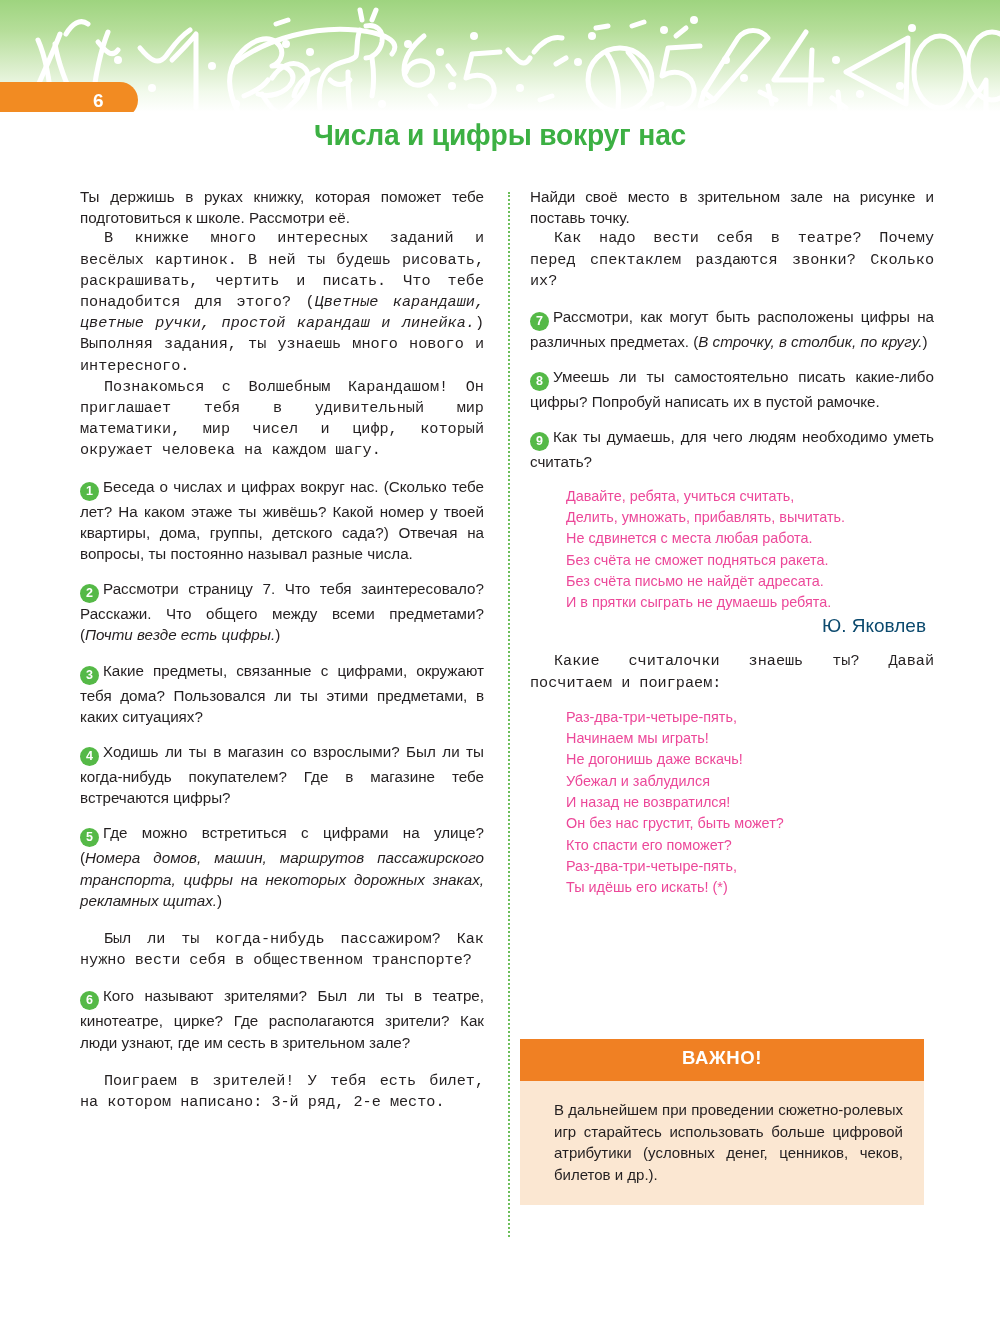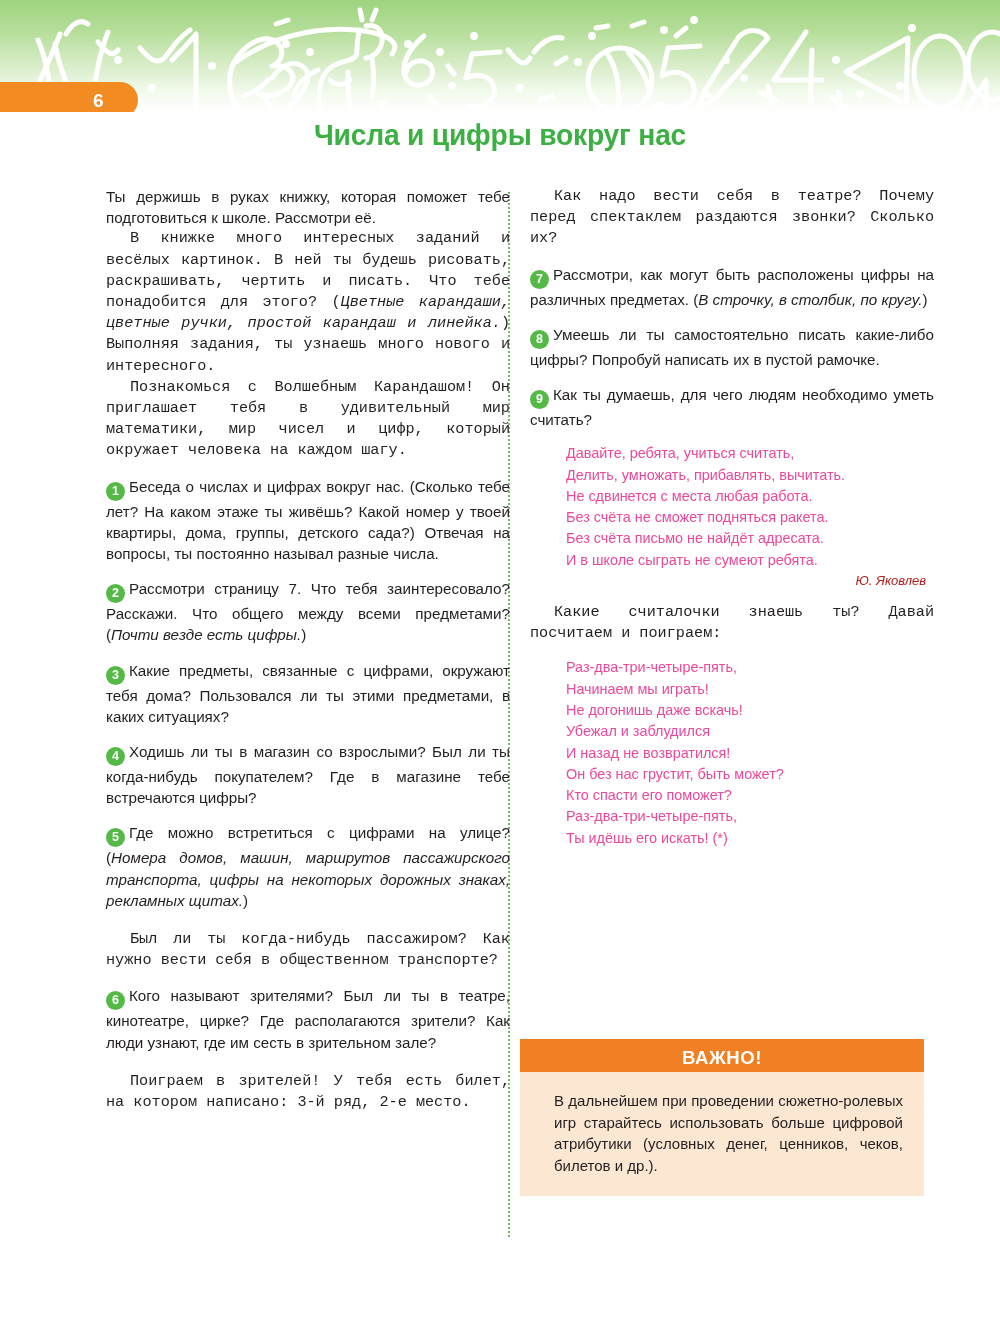--- a/index.html
+++ b/index.html
@@ -75,21 +75,21 @@
     position: absolute;
     left: 0;
     top: 186px;
     width: 1000px;
   }
   .col {
     position: absolute;
     top: 0;
     width: 404px;
   }
-  .col-left  { left: 106px;  }
+  .col-left  { left: 80px;  }
   .col-right { left: 530px; }
 
   .divider {
     position: absolute;
     left: 508px;
     top: 192px;
     width: 0px;
     height: 1045px;
     border-left: 2px dotted #6cbf5a;
   }
@@ -130,37 +130,36 @@
     padding-left: 36px;
     font-size: 14.4px;
     line-height: 21.3px;
     color: #ec4899;
     text-align: left;
   }
   .verse.gap { margin-top: 13px; }
   .verse-author {
     margin: 2px 0 0 0;
     padding-right: 8px;
-    font-size: 13px;
-    font-style: italic;
+    font-size: 19px;
     text-align: right;
-    color: #b91c1c;
+    color: #0c4a6e;
   }
 
   
   .important-box {
     position: absolute;
     left: 520px;
     top: 1039px;
     width: 404px;
     background: #fbe7d2;
   }
   .important-head {
     background: #f08023;
-    height: 33px;
+    height: 42px;
     line-height: 38px;
     text-align: center;
     color: #ffffff;
     font-size: 18.5px;
     font-weight: bold;
     letter-spacing: 0.6px;
   }
   .important-body {
     padding: 18px 21px 20px 34px;
     font-size: 15px;
@@ -315,40 +314,41 @@
 
     <p class="body gap">
       <span class="num">6</span><span>Кого называют зрителями? Был ли ты в театре, кинотеатре, цирке? Где располагаются зрители? Как люди узнают, где им сесть в зрительном зале?</span>
     </p>
 
     <p class="body indent gap-sm">Поиграем в зрителей! У тебя есть билет, на котором написано: 3-й ряд, 2-е место.</p>
   </div>
 
   <div class="col col-right">
 
+    <p class="body">Найди своё место в зрительном зале на рисунке и поставь точку.</p>
 
     <p class="body indent">Как надо вести себя в театре? Почему перед спектаклем раздаются звонки? Сколько их?</p>
 
     <p class="body gap"><span class="num">7</span><span>Рассмотри, как могут быть расположены цифры на различных предметах. (</span><span class="it">В строчку, в столбик, по кругу.</span><span>)</span></p>
 
     <p class="body gap">
       <span class="num">8</span><span>Умеешь ли ты самостоятельно писать какие-либо цифры? Попробуй написать их в пустой рамочке.</span>
     </p>
 
     <p class="body gap">
       <span class="num">9</span><span>Как ты думаешь, для чего людям необходимо уметь считать?</span>
     </p>
 
     <div class="verse gap">
       <div>Давайте, ребята, учиться считать,</div>
       <div>Делить, умножать, прибавлять, вычитать.</div>
       <div>Не сдвинется с места любая работа.</div>
       <div>Без счёта не сможет подняться ракета.</div>
       <div>Без счёта письмо не найдёт адресата.</div>
-      <div>И в школе сыграть не сумеют ребята.</div>
+      <div>И в прятки сыграть не думаешь ребята.</div>
     </div>
 
     <p class="verse-author">Ю. Яковлев</p>
 
     <p class="body indent gap">Какие считалочки знаешь ты? Давай посчитаем и поиграем:</p>
 
     <div class="verse gap">
       <div>Раз-два-три-четыре-пять,</div>
       <div>Начинаем мы играть!</div>
       <div>Не догонишь даже вскачь!</div>

